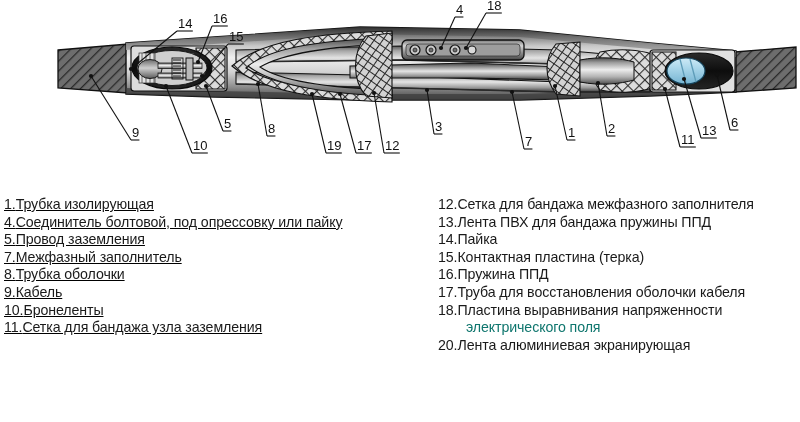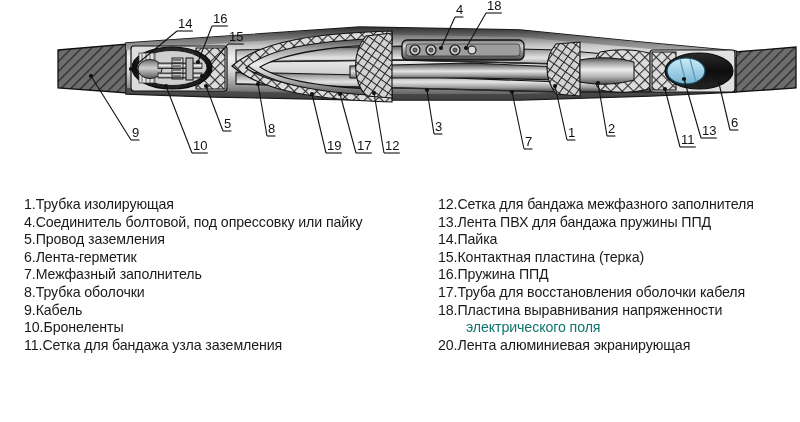--- a/index.html
+++ b/index.html
@@ -24,21 +24,21 @@
 
   #legend {
     position: absolute;
     left: 0; top: 196px;
     width: 800px; height: 226px;
   }
   .legend-col {
     position: absolute;
     top: 0;
   }
-  #legend-col-left { left: 24px; width: 408px; }
+  #legend-col-left { left: 4px; width: 408px; text-decoration: underline; }
   #legend-col-right { left: 438px; width: 382px; }
 
   .legend-item {
     font-size: 14.2px;
     line-height: 17.6px;
     color: #1a1a1a;
     white-space: nowrap;
     letter-spacing: -0.1px;
   }
   .legend-item .num { }
@@ -363,21 +363,20 @@
           </g>
         </g>
     </svg>
   </div>
 
   <div id="legend">
     <div class="legend-col" id="legend-col-left">
         <div class="legend-item"><span class="num">1.</span><span>Трубка изолирующая</span></div>
         <div class="legend-item"><span class="num">4.</span><span>Соединитель болтовой, под опрессовку или пайку</span></div>
         <div class="legend-item"><span class="num">5.</span><span>Провод заземления</span></div>
-        <div class="legend-item"><span class="num">6.</span><span>Лента-герметик</span></div>
         <div class="legend-item"><span class="num">7.</span><span>Межфазный заполнитель</span></div>
         <div class="legend-item"><span class="num">8.</span><span>Трубка оболочки</span></div>
         <div class="legend-item"><span class="num">9.</span><span>Кабель</span></div>
         <div class="legend-item"><span class="num">10.</span><span>Бронеленты</span></div>
         <div class="legend-item"><span class="num">11.</span><span>Сетка для бандажа узла заземления</span></div>
       </div>
     <div class="legend-col" id="legend-col-right">
         <div class="legend-item"><span class="num">12.</span><span>Сетка для бандажа межфазного заполнителя</span></div>
         <div class="legend-item"><span class="num">13.</span><span>Лента ПВХ для бандажа пружины ППД</span></div>
         <div class="legend-item"><span class="num">14.</span><span>Пайка</span></div>

